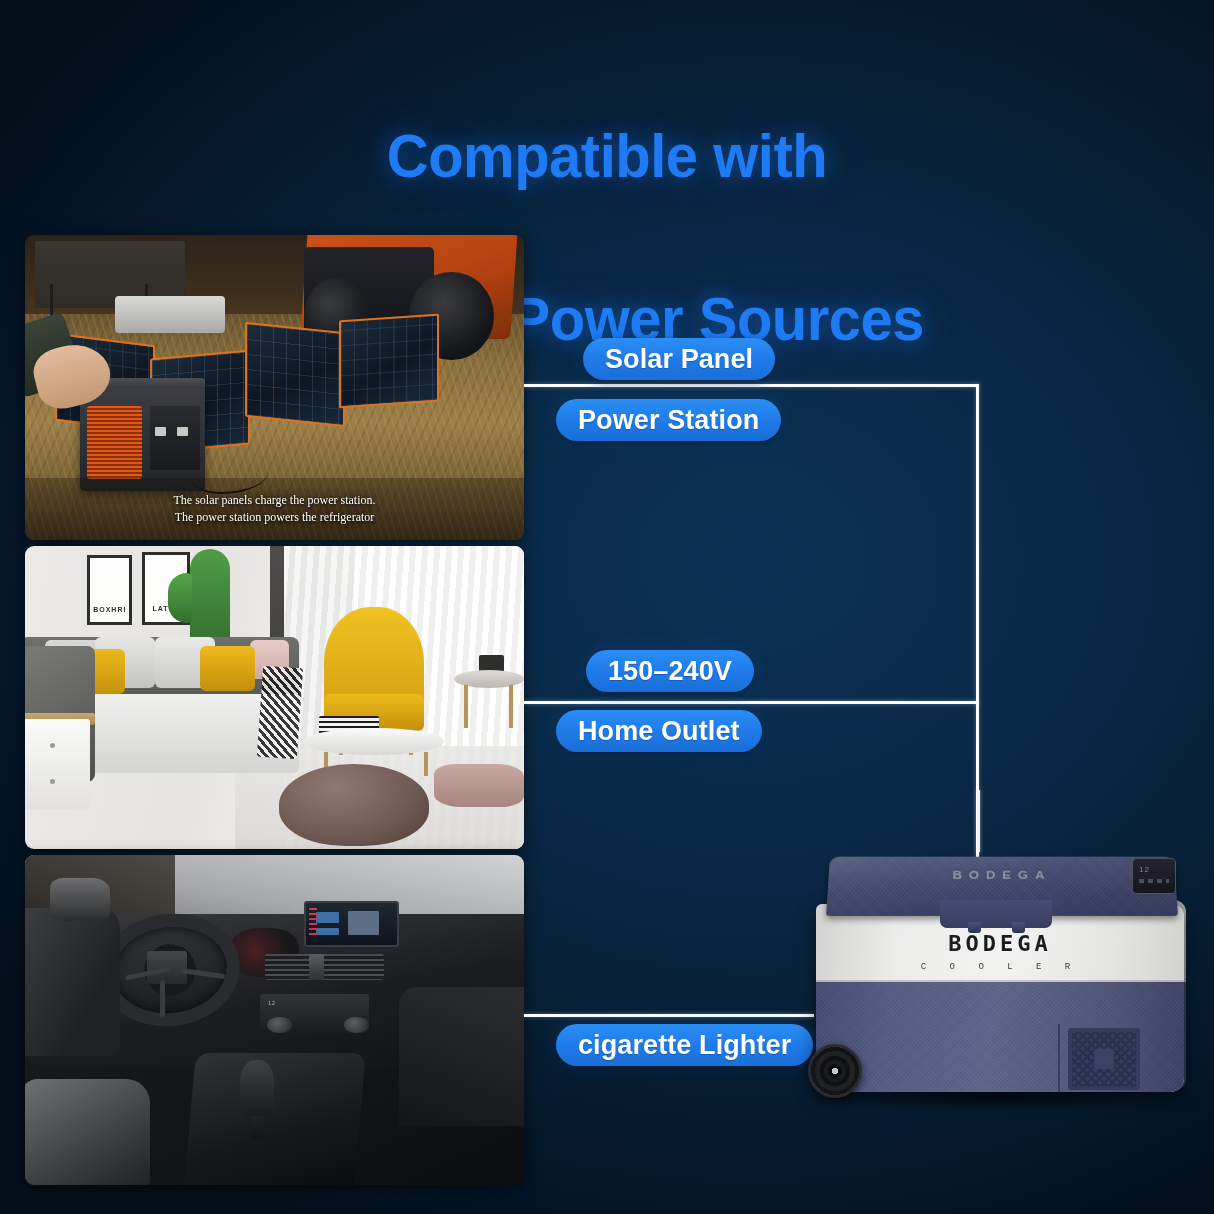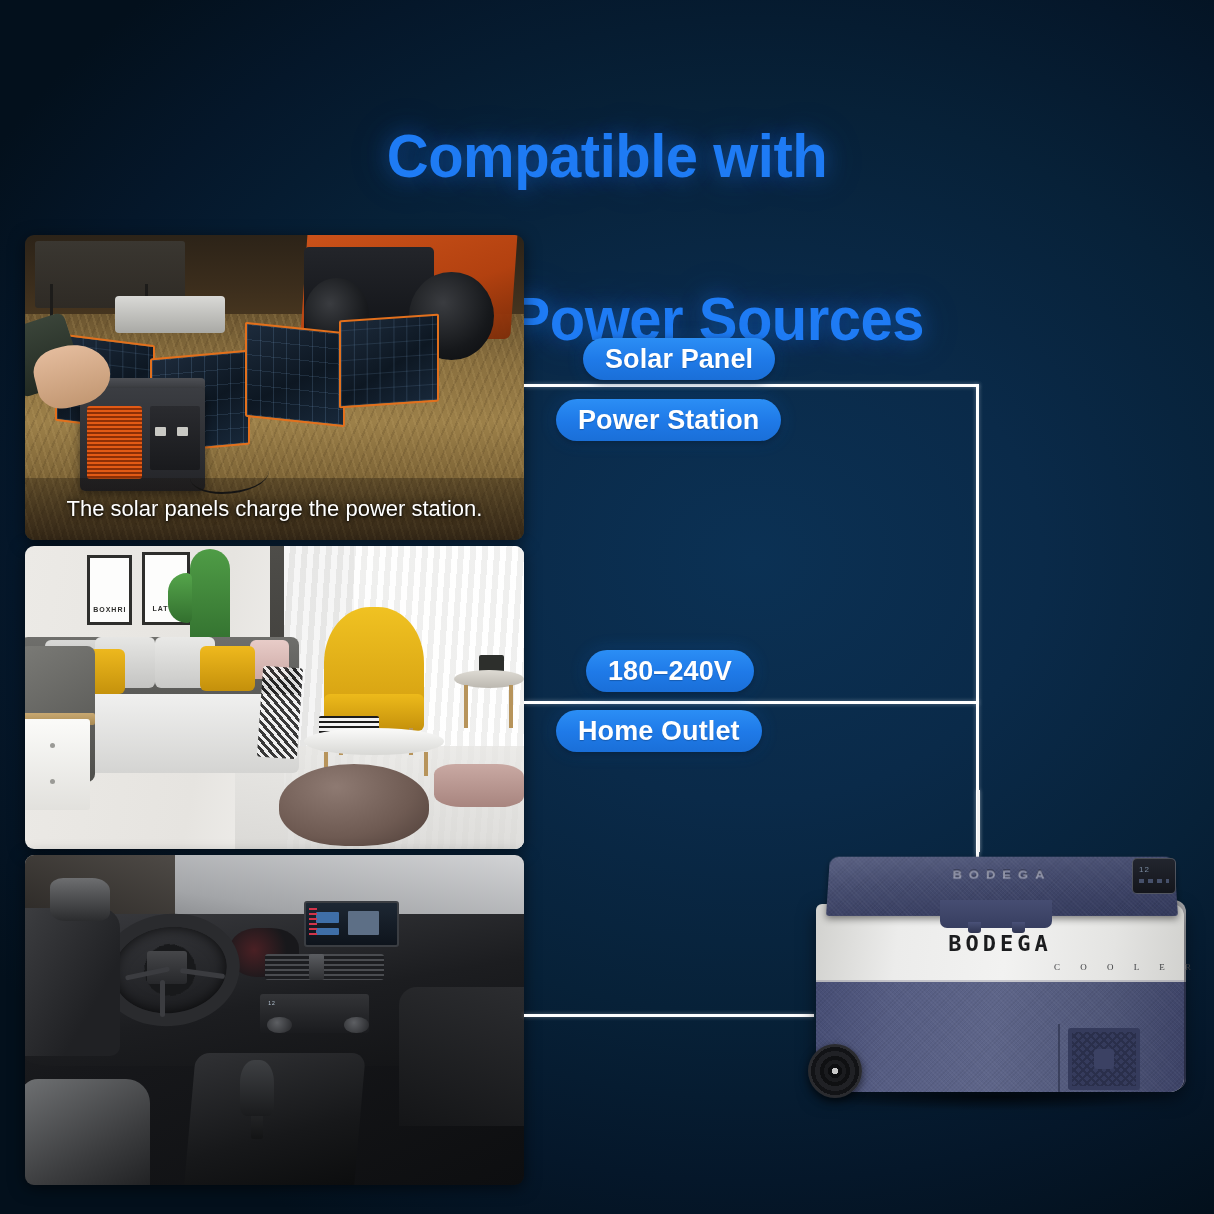--- a/index.html
+++ b/index.html
@@ -90,23 +90,24 @@
     background:linear-gradient(#3a4439,#222a22);border-radius:8px;transform:rotate(-18deg);}
   .cable{position:absolute;left:33%;top:72%;width:16%;height:13%;
     border-bottom:2px solid #16181a;border-radius:0 0 60% 40%;}
   .caption-bar{
     position:absolute;left:0;right:0;bottom:0;height:62px;
     background:linear-gradient(rgba(20,14,8,.30),rgba(20,14,8,.55));
     display:flex;flex-direction:column;align-items:center;justify-content:center;
     gap:1px;
   }
   .caption-line{
-    color:#ffffff;font-size:22px;line-height:1.26;
+    color:#ffffff;font-size:12px;line-height:1.26;
     text-shadow:0 1px 3px rgba(0,0,0,.95),0 0 8px rgba(0,0,0,.8);
     white-space:nowrap;
+    font-family:Liberation Serif, serif;
   }
 
   
   .home-wall{position:absolute;inset:0;background:linear-gradient(100deg,#eceae6 0%,#e6e4e0 38%,#f4f3f1 62%,#fbfbfa 100%);}
   .h-curtain{position:absolute;right:0;top:0;width:48%;height:100%;
     background:repeating-linear-gradient(94deg,#ffffff 0 6px,#efefee 6px 12px);opacity:.95;}
   .h-drape{position:absolute;left:49%;top:0;width:17%;height:74%;
     background:linear-gradient(#4e4d49,#383734);}
   .h-art{position:absolute;background:#fdfdfc;border:3px solid #2e2e2c;}
   .h-art1{left:12.5%;top:3%;width:9%;height:23%;}
@@ -262,23 +263,23 @@
       repeating-linear-gradient(45deg,rgba(255,255,255,.10) 0 1px,transparent 1px 3px),
       repeating-linear-gradient(-45deg,rgba(0,0,0,.16) 0 1px,transparent 1px 3px);}
   .cl-seam{position:absolute;left:16px;top:132px;width:368px;height:2px;
     background:rgba(120,120,140,.35);}
   .cl-brand{position:absolute;left:0;right:0;top:85px;text-align:center;}
   .cl-brand .bn{
     font-family:"DejaVu Sans Mono","Liberation Mono",monospace;
     font-size:22px;font-weight:bold;letter-spacing:4px;color:#1b1c1e;
     display:block;line-height:1;}
   .cl-brand .bs{
-    font-family:Liberation Serif, serif;
+    font-family:Liberation Mono, monospace;
     font-size:9px;letter-spacing:9px;color:#3a3b3e;display:block;
-    margin-top:7px;text-align:right;}
+    margin-top:7px;}
   .cl-panel{position:absolute;left:332px;top:10px;width:44px;height:36px;
     background:linear-gradient(#22252e,#14161c);border-radius:5px;
     border:1px solid rgba(200,205,220,.3);}
   .cl-panel-d{position:absolute;left:6px;top:6px;font-size:8px;color:#7a8aa0;letter-spacing:1px;}
   .cl-panel-b{position:absolute;left:6px;top:20px;width:30px;height:4px;
     background:repeating-linear-gradient(90deg,#46506a 0 5px,transparent 5px 9px);}
   .cl-right-face{position:absolute;left:356px;top:52px;width:30px;height:190px;
     background:linear-gradient(100deg,#c6c6c3,#9fa0a6 60%,#7c7d86);
     border-radius:0 12px 12px 0;}
   .cl-right-low{position:absolute;left:356px;top:134px;width:30px;height:108px;
@@ -343,20 +344,21 @@
       <div class="ps-vent"></div>
       <div class="ps-panel"></div>
       <div class="ps-plug" style="left:26%;top:63%;"></div>
       <div class="ps-plug" style="left:30.5%;top:63%;"></div>
       <div class="sleeve"></div>
       <div class="hand"></div>
       <div class="cable"></div>
 
       <div class="caption-bar">
         <span class="caption-line">The solar panels charge the power station.</span>
+        <span class="caption-line">The power station powers the refrigerator</span>
       </div>
     </div>
   </div>
 
   <div class="photo" id="photo-home">
     <div class="ph-inner">
       <div class="home-wall"></div>
       <div class="h-drape"></div>
       <div class="h-curtain"></div>
 
@@ -451,23 +453,24 @@
   </div>
 
   <div class="line line-h" style="left:524px;top:384px;width:455px;"></div>
   <div class="line line-v" style="left:976px;top:384px;height:483px;"></div>
   <div class="line line-h" style="left:524px;top:701px;width:455px;"></div>
   <div class="line line-h" style="left:524px;top:1014px;width:290px;"></div>
 
   <div class="pill" style="left:556px;top:399px;">Power Station</div>
   <div class="pill" style="left:583px;top:338px;">Solar Panel</div>
 
-  <div class="pill" style="left:586px;top:650px;">180–240V</div>
+  <div class="pill" style="left:586px;top:650px;">150–240V</div>
   <div class="pill" style="left:556px;top:710px;">Home Outlet</div>
 
+  <div class="pill" style="left:556px;top:1024px;">cigarette Lighter</div>
 
   <div id="cooler">
     <div class="cl-cord"></div>
     <div class="cl-shadow"></div>
 
     <div class="cl-right-face"></div>
     <div class="cl-right-low"></div>
 
     <div class="cl-body"></div>
     <div class="cl-lower">

